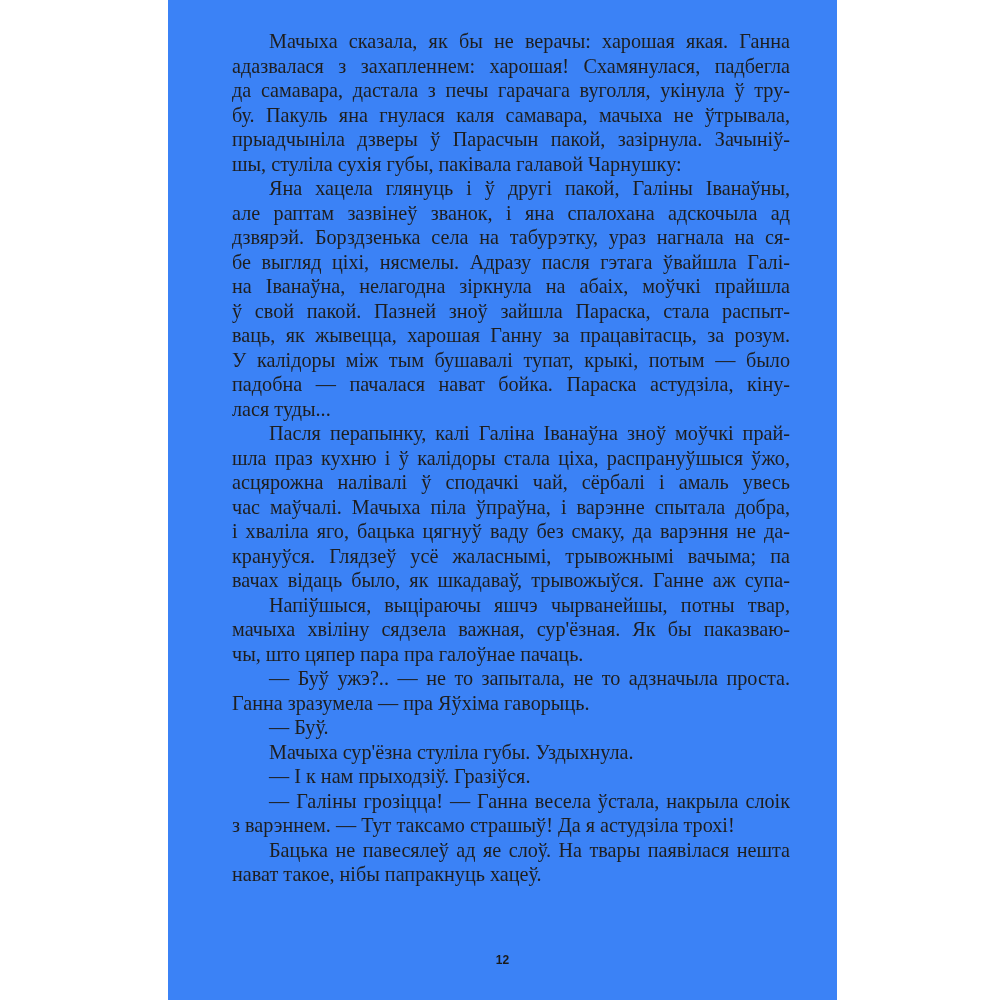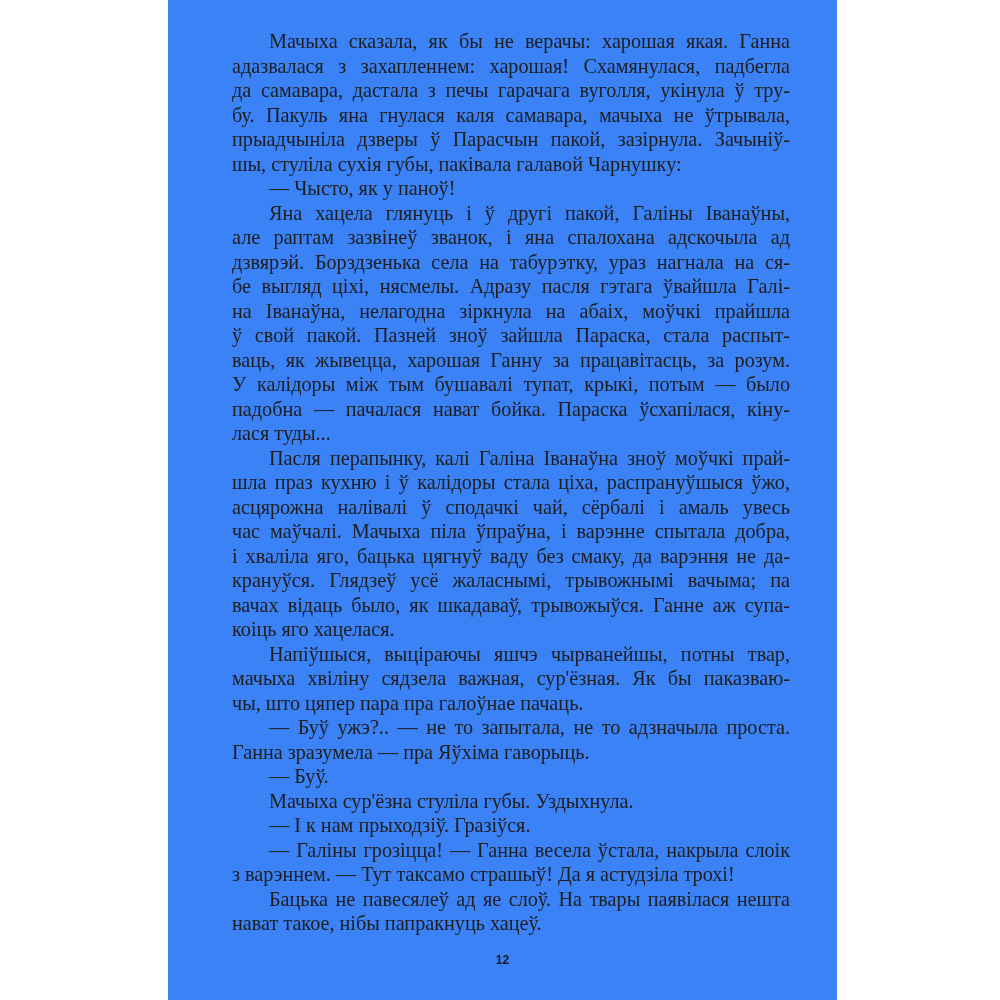--- a/index.html
+++ b/index.html
@@ -61,46 +61,42 @@
 
     <div>
       <span class="line indent">Мачыха сказала, як бы не верачы: харошая якая. Ганна</span>
       <span class="line">адазвалася з захапленнем: харошая! Схамянулася, падбегла</span>
       <span class="line">да самавара, дастала з печы гарачага вуголля, укінула ў тру-</span>
       <span class="line">бу. Пакуль яна гнулася каля самавара, мачыха не ўтрывала,</span>
       <span class="line">прыадчыніла дзверы ў Парасчын пакой, зазірнула. Зачыніў-</span>
       <span class="line last">шы, стуліла сухія губы, паківала галавой Чарнушку:</span>
     </div>
 
-    <div>
-      <span class="line indent last">— Чысто, як у паноў!</span>
-    </div>
 
     <div>
       <span class="line indent">Яна хацела глянуць і ў другі пакой, Галіны Іванаўны,</span>
       <span class="line">але раптам зазвінеў званок, і яна спалохана адскочыла ад</span>
       <span class="line">дзвярэй. Борздзенька села на табурэтку, ураз нагнала на ся-</span>
       <span class="line">бе выгляд ціхі, нясмелы. Адразу пасля гэтага ўвайшла Галі-</span>
       <span class="line">на Іванаўна, нелагодна зіркнула на абаіх, моўчкі прайшла</span>
       <span class="line">ў свой пакой. Пазней зноў зайшла Параска, стала распыт-</span>
       <span class="line">ваць, як жывецца, харошая Ганну за працавітасць, за розум.</span>
       <span class="line">У калідоры між тым бушавалі тупат, крыкі, потым — было</span>
-      <span class="line">падобна — пачалася нават бойка. Параска ўсхапілася, кіну-</span>
+      <span class="line">падобна — пачалася нават бойка. Параска астудзіла, кіну-</span>
       <span class="line last">лася туды...</span>
     </div>
 
     <div>
       <span class="line indent">Пасля перапынку, калі Галіна Іванаўна зноў моўчкі прай-</span>
       <span class="line">шла праз кухню і ў калідоры стала ціха, распрануўшыся ўжо,</span>
       <span class="line">асцярожна налівалі ў сподачкі чай, сёрбалі і амаль увесь</span>
       <span class="line">час маўчалі. Мачыха піла ўпраўна, і варэнне спытала добра,</span>
       <span class="line">і хваліла яго, бацька цягнуў ваду без смаку, да варэння не да-</span>
       <span class="line">крануўся. Глядзеў усё жаласнымі, трывожнымі вачыма; па</span>
       <span class="line">вачах відаць было, як шкадаваў, трывожыўся. Ганне аж супа-</span>
-      <span class="line last">коіць яго хацелася.</span>
     </div>
 
     <div>
       <span class="line indent">Напіўшыся, выціраючы яшчэ чырванейшы, потны твар,</span>
       <span class="line">мачыха хвіліну сядзела важная, сур'ёзная. Як бы паказваю-</span>
       <span class="line last">чы, што цяпер пара пра галоўнае пачаць.</span>
     </div>
 
     <div>
       <span class="line indent">— Буў ужэ?.. — не то запытала, не то адзначыла проста.</span>

